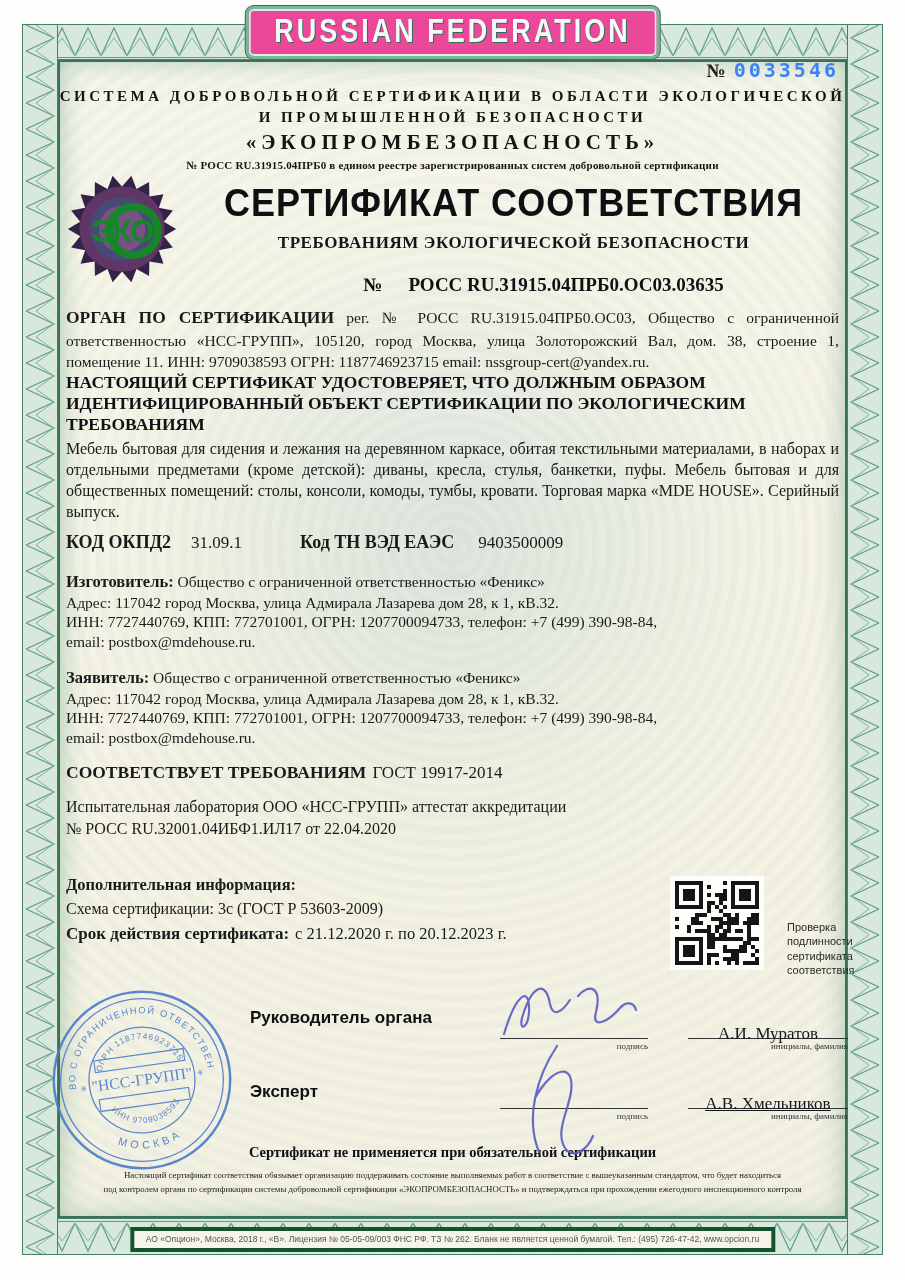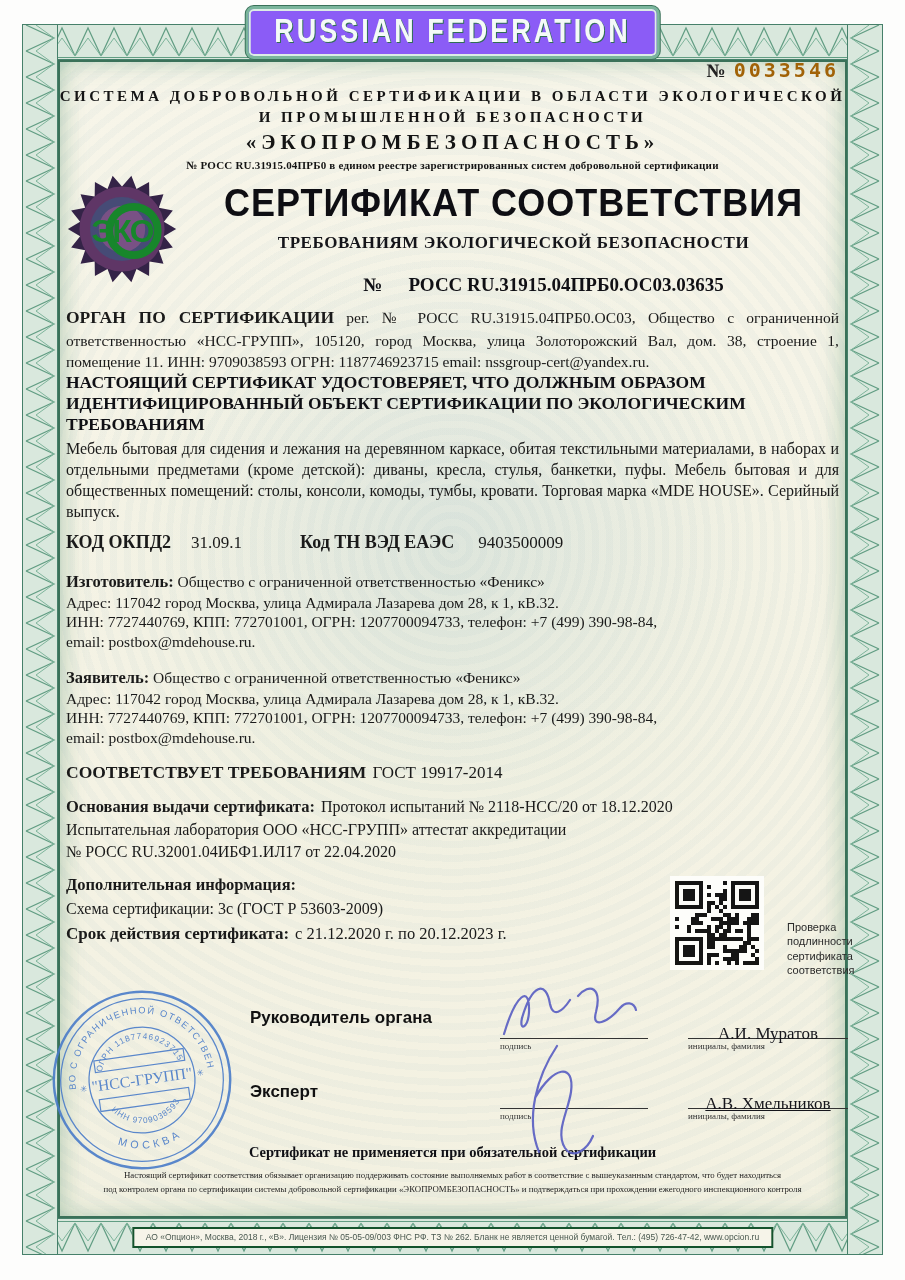--- a/index.html
+++ b/index.html
@@ -22,31 +22,31 @@
              radial-gradient(ellipse 430px 380px at 50% 40%, rgba(150,185,215,.14), rgba(150,185,215,0) 70%),
              radial-gradient(ellipse 520px 500px at 50% 44%, rgba(120,175,145,.10), rgba(120,175,145,0) 75%),
              repeating-radial-gradient(circle at 50% 42%, rgba(100,150,175,.045) 0 7px, rgba(255,255,255,0) 7px 14px),
              linear-gradient(#f7f5e9, #f3f1e1);
            box-shadow: inset 14px 0 26px -12px rgba(120,170,140,.38),
                        inset -14px 0 26px -12px rgba(120,170,140,.38),
                        inset 0 12px 30px -14px rgba(150,190,170,.42),
                        inset 0 -12px 30px -14px rgba(150,190,170,.35); }
 
   .banner { position:absolute; left:50%; top:6px; transform:translateX(-50%);
-            background:#8b5cf6; border:3px solid #7ab59c; border-radius:8px;
+            background:#ec4899; border:3px solid #7ab59c; border-radius:8px;
             box-shadow: inset 0 0 0 2px #ddede5, 0 0 0 1px #3a7159;
             padding:7px 26px 9px; z-index:6; }
   .banner span { font-family:"Liberation Sans", sans-serif; font-weight:700; font-size:27px;
                  color:#f4faf7; letter-spacing:3px; display:inline-block; transform:scaleY(1.2);
                  text-shadow:1px 1px 0 #2f6e55; white-space:nowrap; }
 
   .serial { position:absolute; top:58px; right:66px; z-index:3; white-space:nowrap; }
   .serial .pfx { font-size:19px; font-weight:700; color:#222; margin-right:8px; }
   .serial .num { font-family:"DejaVu Sans Mono", monospace; font-size:20px; font-weight:700;
-                 color:#a16207; letter-spacing:3px; }
+                 color:#3b82f6; letter-spacing:3px; }
 
   .sysline { position:absolute; left:58px; width:789px; text-align:center; font-weight:700; color:#141414; }
   .sys1 { top:88px;  font-size:15px; letter-spacing:3.5px; }
   .sys2 { top:109px; font-size:15px; letter-spacing:3.5px; }
   .sysname { top:130px; font-size:21px; letter-spacing:5px; }
   .registry { top:159px; font-size:11px; letter-spacing:0.2px; font-weight:700; }
 
   .logo { position:absolute; left:64px; top:172px; width:116px; height:114px; z-index:3; }
 
   .titleblock { position:absolute; left:190px; right:68px; top:182px; text-align:center; z-index:2; }
@@ -97,36 +97,36 @@
 
   .stamp { position:absolute; left:44px; top:982px; width:196px; height:196px; z-index:4;
            transform:rotate(-8deg); opacity:.9; }
 
   .sig-role { position:absolute; left:250px; z-index:3; font-family:"Liberation Sans", sans-serif;
               font-weight:700; font-size:17px; color:#111; }
   .role1 { top:1008px; } .role2 { top:1082px; }
   .sigline { position:absolute; border-top:1.5px solid #333; z-index:3; }
   .l1 { left:500px; width:148px; top:1038px; } .l2 { left:500px; width:148px; top:1108px; }
   .n1 { left:688px; width:160px; top:1038px; } .n2 { left:688px; width:160px; top:1108px; }
-  .sublbl { position:absolute; z-index:3; font-size:9px; color:#333; text-align:left; }
+  .sublbl { position:absolute; z-index:3; font-size:9px; color:#333; text-align:right; }
   .s1 { left:500px; width:148px; top:1041px; } .s2 { left:500px; width:148px; top:1111px; }
   .f1 { left:688px; width:160px; top:1041px; } .f2 { left:688px; width:160px; top:1111px; }
   .signame { position:absolute; z-index:3; font-size:17px; color:#16161c; text-align:center;margin-top:12px; }
   .nm1 { left:688px; width:160px; top:1012px; } .nm2 { left:688px; width:160px; top:1082px;text-decoration:underline; }
   .sig-svg { position:absolute; z-index:4; }
   .sv1 { left:486px; top:972px; } .sv2 { left:495px; top:1040px; }
 
   .note { position:absolute; left:66px; width:773px; top:1144px; text-align:center;
           font-weight:700; font-size:14.5px; color:#101015; z-index:2; }
   .fine { position:absolute; left:48px; width:809px; text-align:center; font-weight:400;
           font-size:8.8px; color:#1d1d1d; z-index:2; }
   .fp1 { top:1170px; } .fp2 { top:1184px; }
 
   .imprint { position:absolute; left:50%; transform:translateX(-50%); top:1227px; z-index:5;
-             background:#f6f4e9; border:2px solid #14532d; padding:3px 12px 4px;
+             background:#f6f4e9; border:4px solid #14532d; padding:3px 12px 4px;
              font-family:"Liberation Sans", sans-serif; font-size:8.5px; color:#49584f;
              white-space:nowrap; }
 </style>
 </head>
 <body>
 
 <div class="page">
 
   <div class="band band-top">
     <svg width="859" height="34">
@@ -233,21 +233,20 @@
     <div>Адрес: 117042 город Москва, улица Адмирала Лазарева дом 28, к 1, кВ.32.</div>
     <div>ИНН: 7727440769, КПП: 772701001, ОГРН: 1207700094733, телефон: +7 (499) 390-98-84,</div>
     <div>email: postbox@mdehouse.ru.</div>
   </div>
 
   <div class="blk compliance">
     <b>СООТВЕТСТВУЕТ ТРЕБОВАНИЯМ</b><span class="gapl">ГОСТ 19917-2014</span>
   </div>
 
   <div class="blk basis">
-    <div><b>Основания выдачи сертификата:</b><span class="gapl">Протокол испытаний № 2118-НСС/20 от 18.12.2020</span></div>
     <div>Испытательная лаборатория ООО «НСС-ГРУПП» аттестат аккредитации</div>
     <div>№ РОСС RU.32001.04ИБФ1.ИЛ17 от 22.04.2020</div>
   </div>
 
   <div class="blk additional">
     <div><b>Дополнительная информация:</b></div>
     <div>Схема сертификации: 3с (ГОСТ Р 53603-2009)</div>
   </div>
 
   <div class="blk validity">

